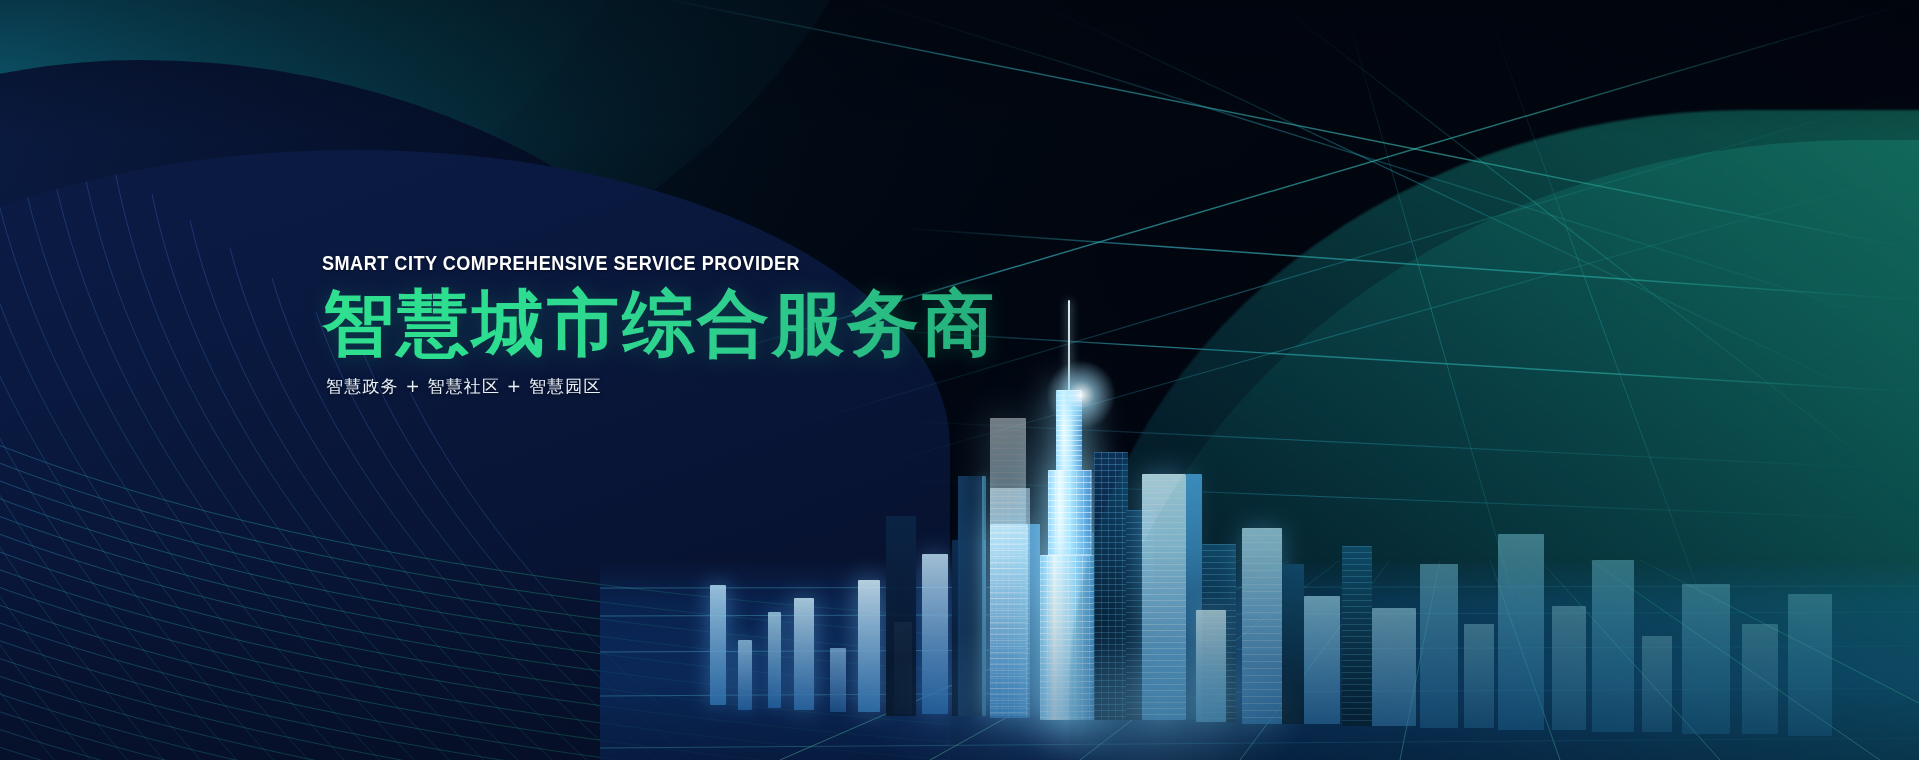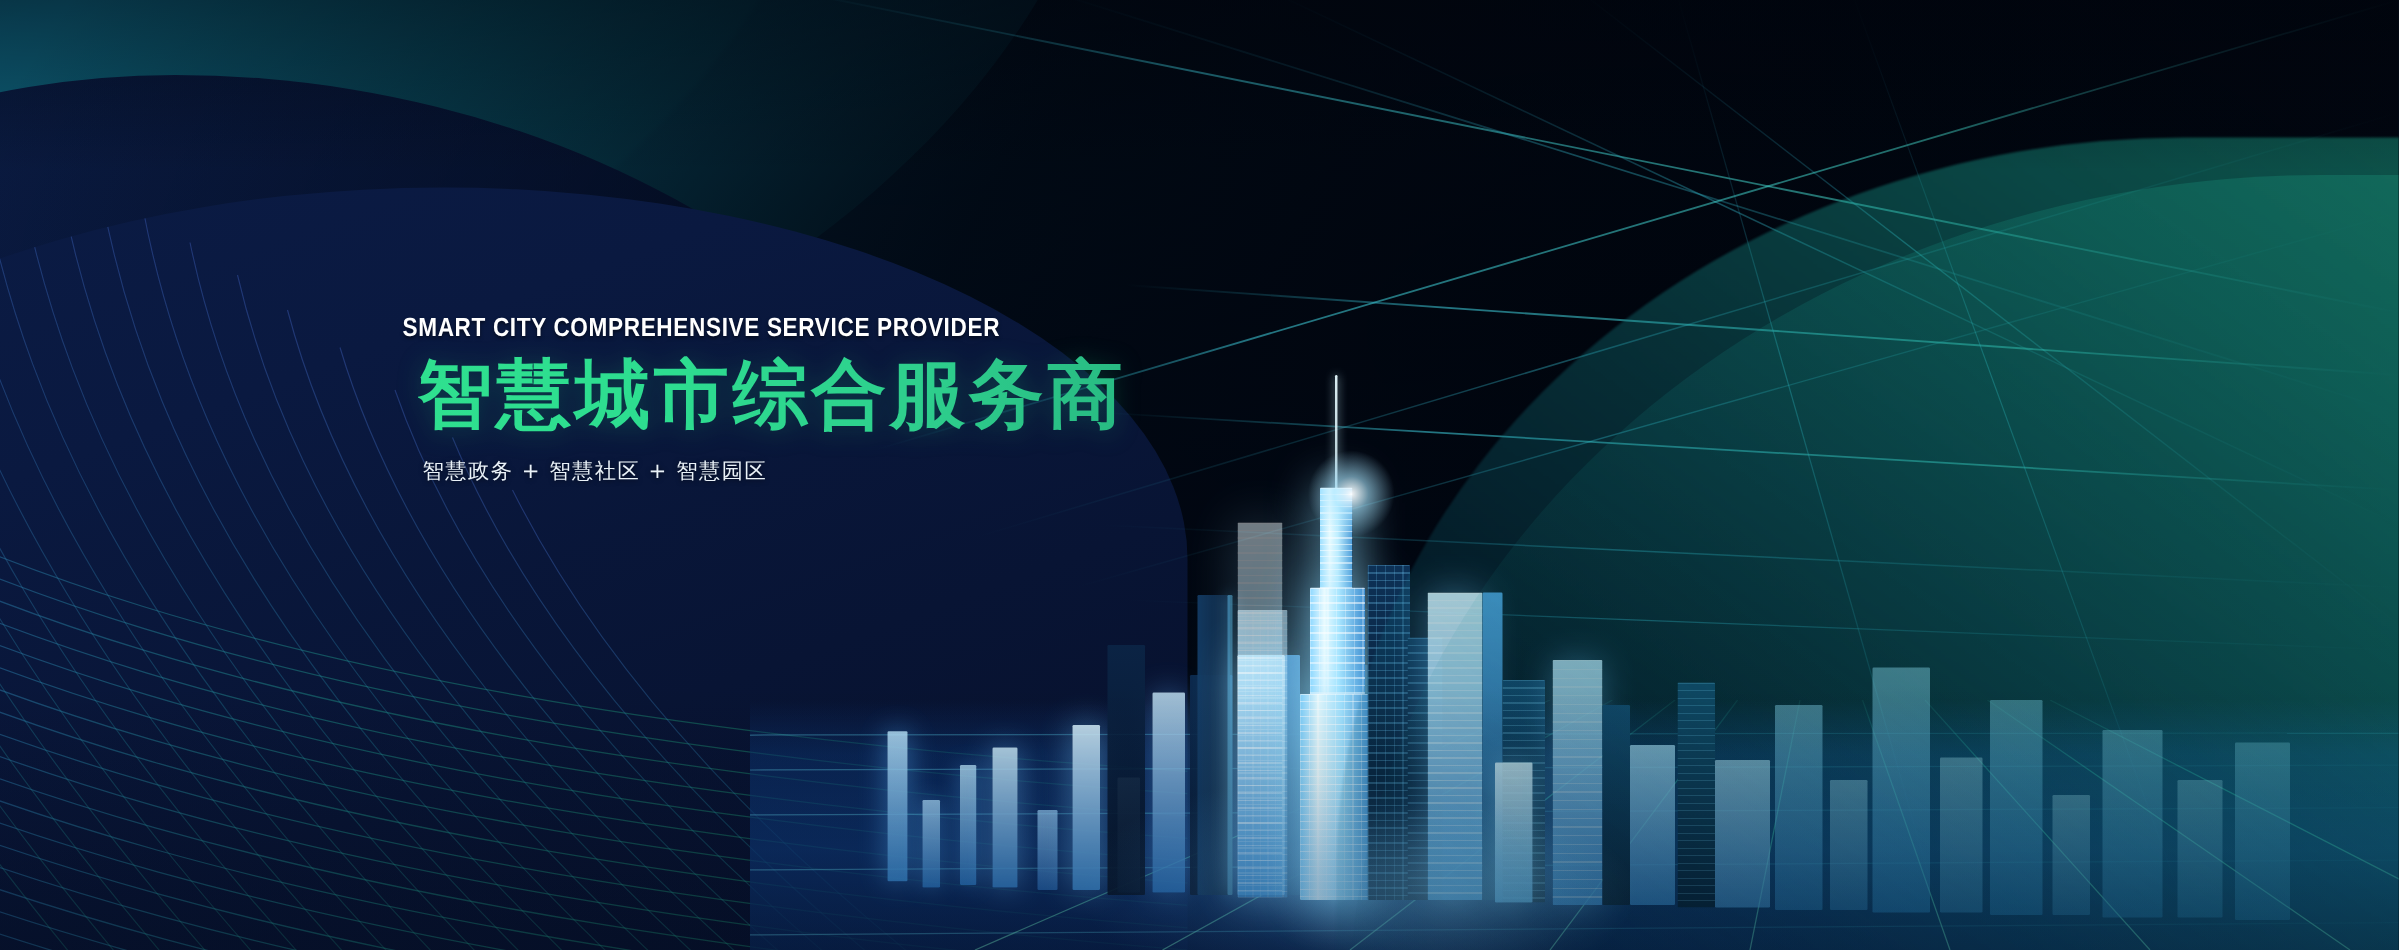--- a/index.html
+++ b/index.html
@@ -129,38 +129,38 @@
     transform:scaleX(.86);
     transform-origin:left center;
     white-space:nowrap;
     text-shadow:0 1px 3px rgba(0,0,0,.55);
     margin:0 0 12px 0;
     line-height:1;
   }
   .headline{
     font-family:"DejaVu Sans","Liberation Sans",sans-serif;
     font-weight:bold;
-    font-size:60px;
+    font-size:72px;
     line-height:1.06;
     letter-spacing:3px;
-    margin:0 0 14px 12px;
+    margin:0 0 14px 0;
     white-space:nowrap;
     background:linear-gradient(100deg,#2fe08f 0%,#2ddd90 26%,#2ecf8d 52%,#27b881 76%,#1f9e73 100%);
     -webkit-background-clip:text;
     background-clip:text;
     color:transparent;
     -webkit-text-fill-color:transparent;
     filter:drop-shadow(0 2px 10px rgba(20,140,100,.35));
   }
   .subline{
     font-family:"DejaVu Sans","Liberation Sans",sans-serif;
     font-size:17px;
     letter-spacing:1.2px;
     color:#eaf2f8;
-    margin:16px;
+    margin:4px;
     white-space:nowrap;
     text-shadow:0 1px 4px rgba(0,0,0,.6);
   }
 </style>
 </head>
 <body>
 
 <div class="banner">
 
   <div class="sky"></div>

